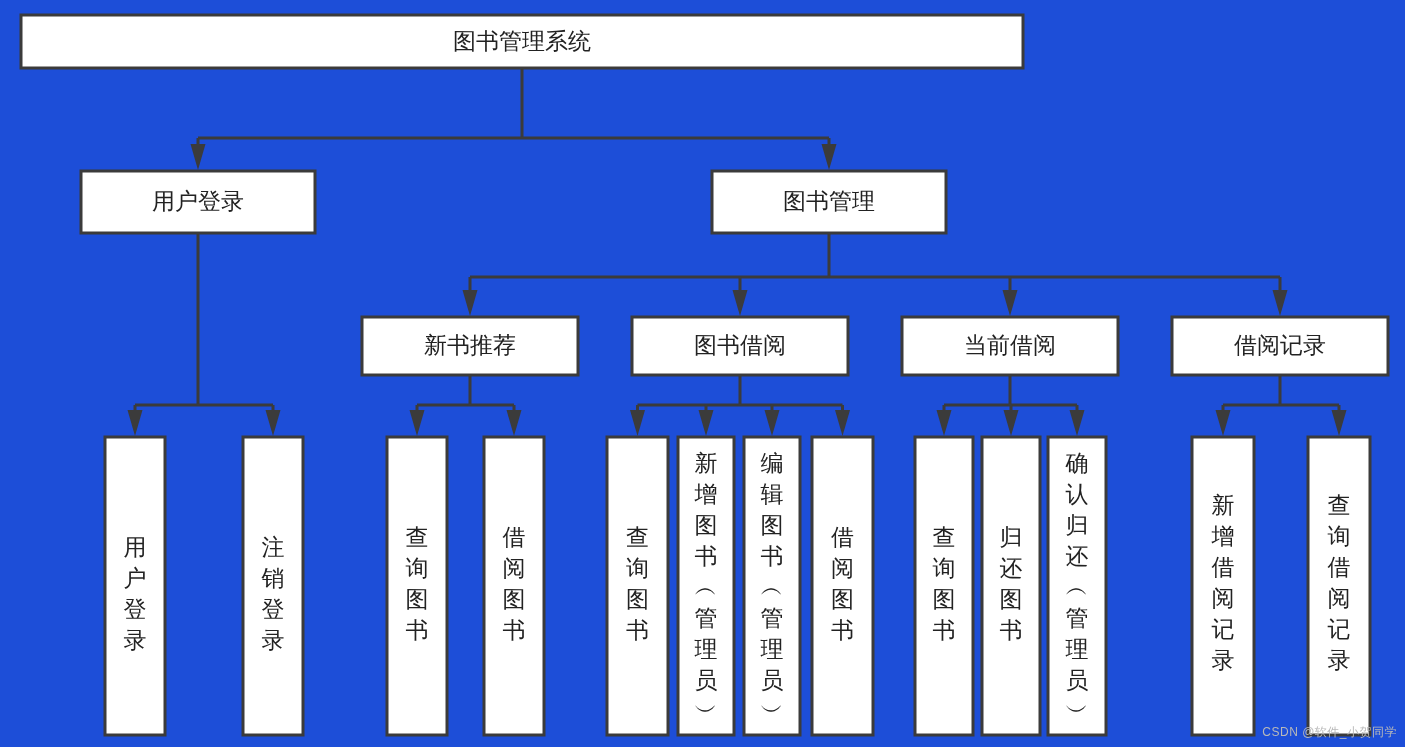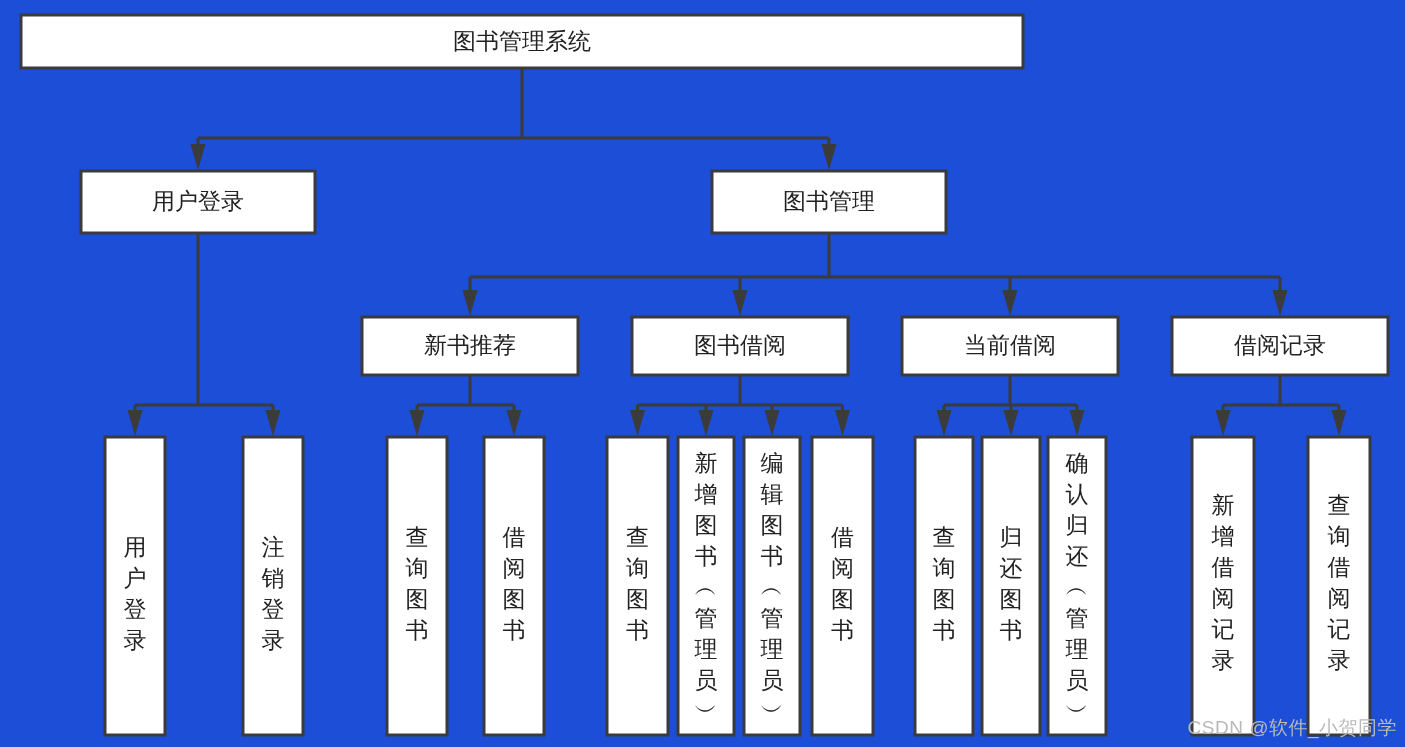--- a/index.html
+++ b/index.html
@@ -52,21 +52,21 @@
     font-family: "Liberation Sans", "DejaVu Sans", sans-serif;
     font-size: 23px;
     fill: #222222;
     text-anchor: middle;
   }
   .watermark {
     position: absolute;
     right: 8px;
     bottom: 6px;
     font-family: "Liberation Sans", "DejaVu Sans", sans-serif;
-    font-size: 19px;
+    font-size: 12px;
     color: #b9b9b9;
     letter-spacing: 0.5px;
     white-space: nowrap;
     user-select: none;
   }
 </style>
 </head>
 <body>
 
 <div id="diagram-root">

